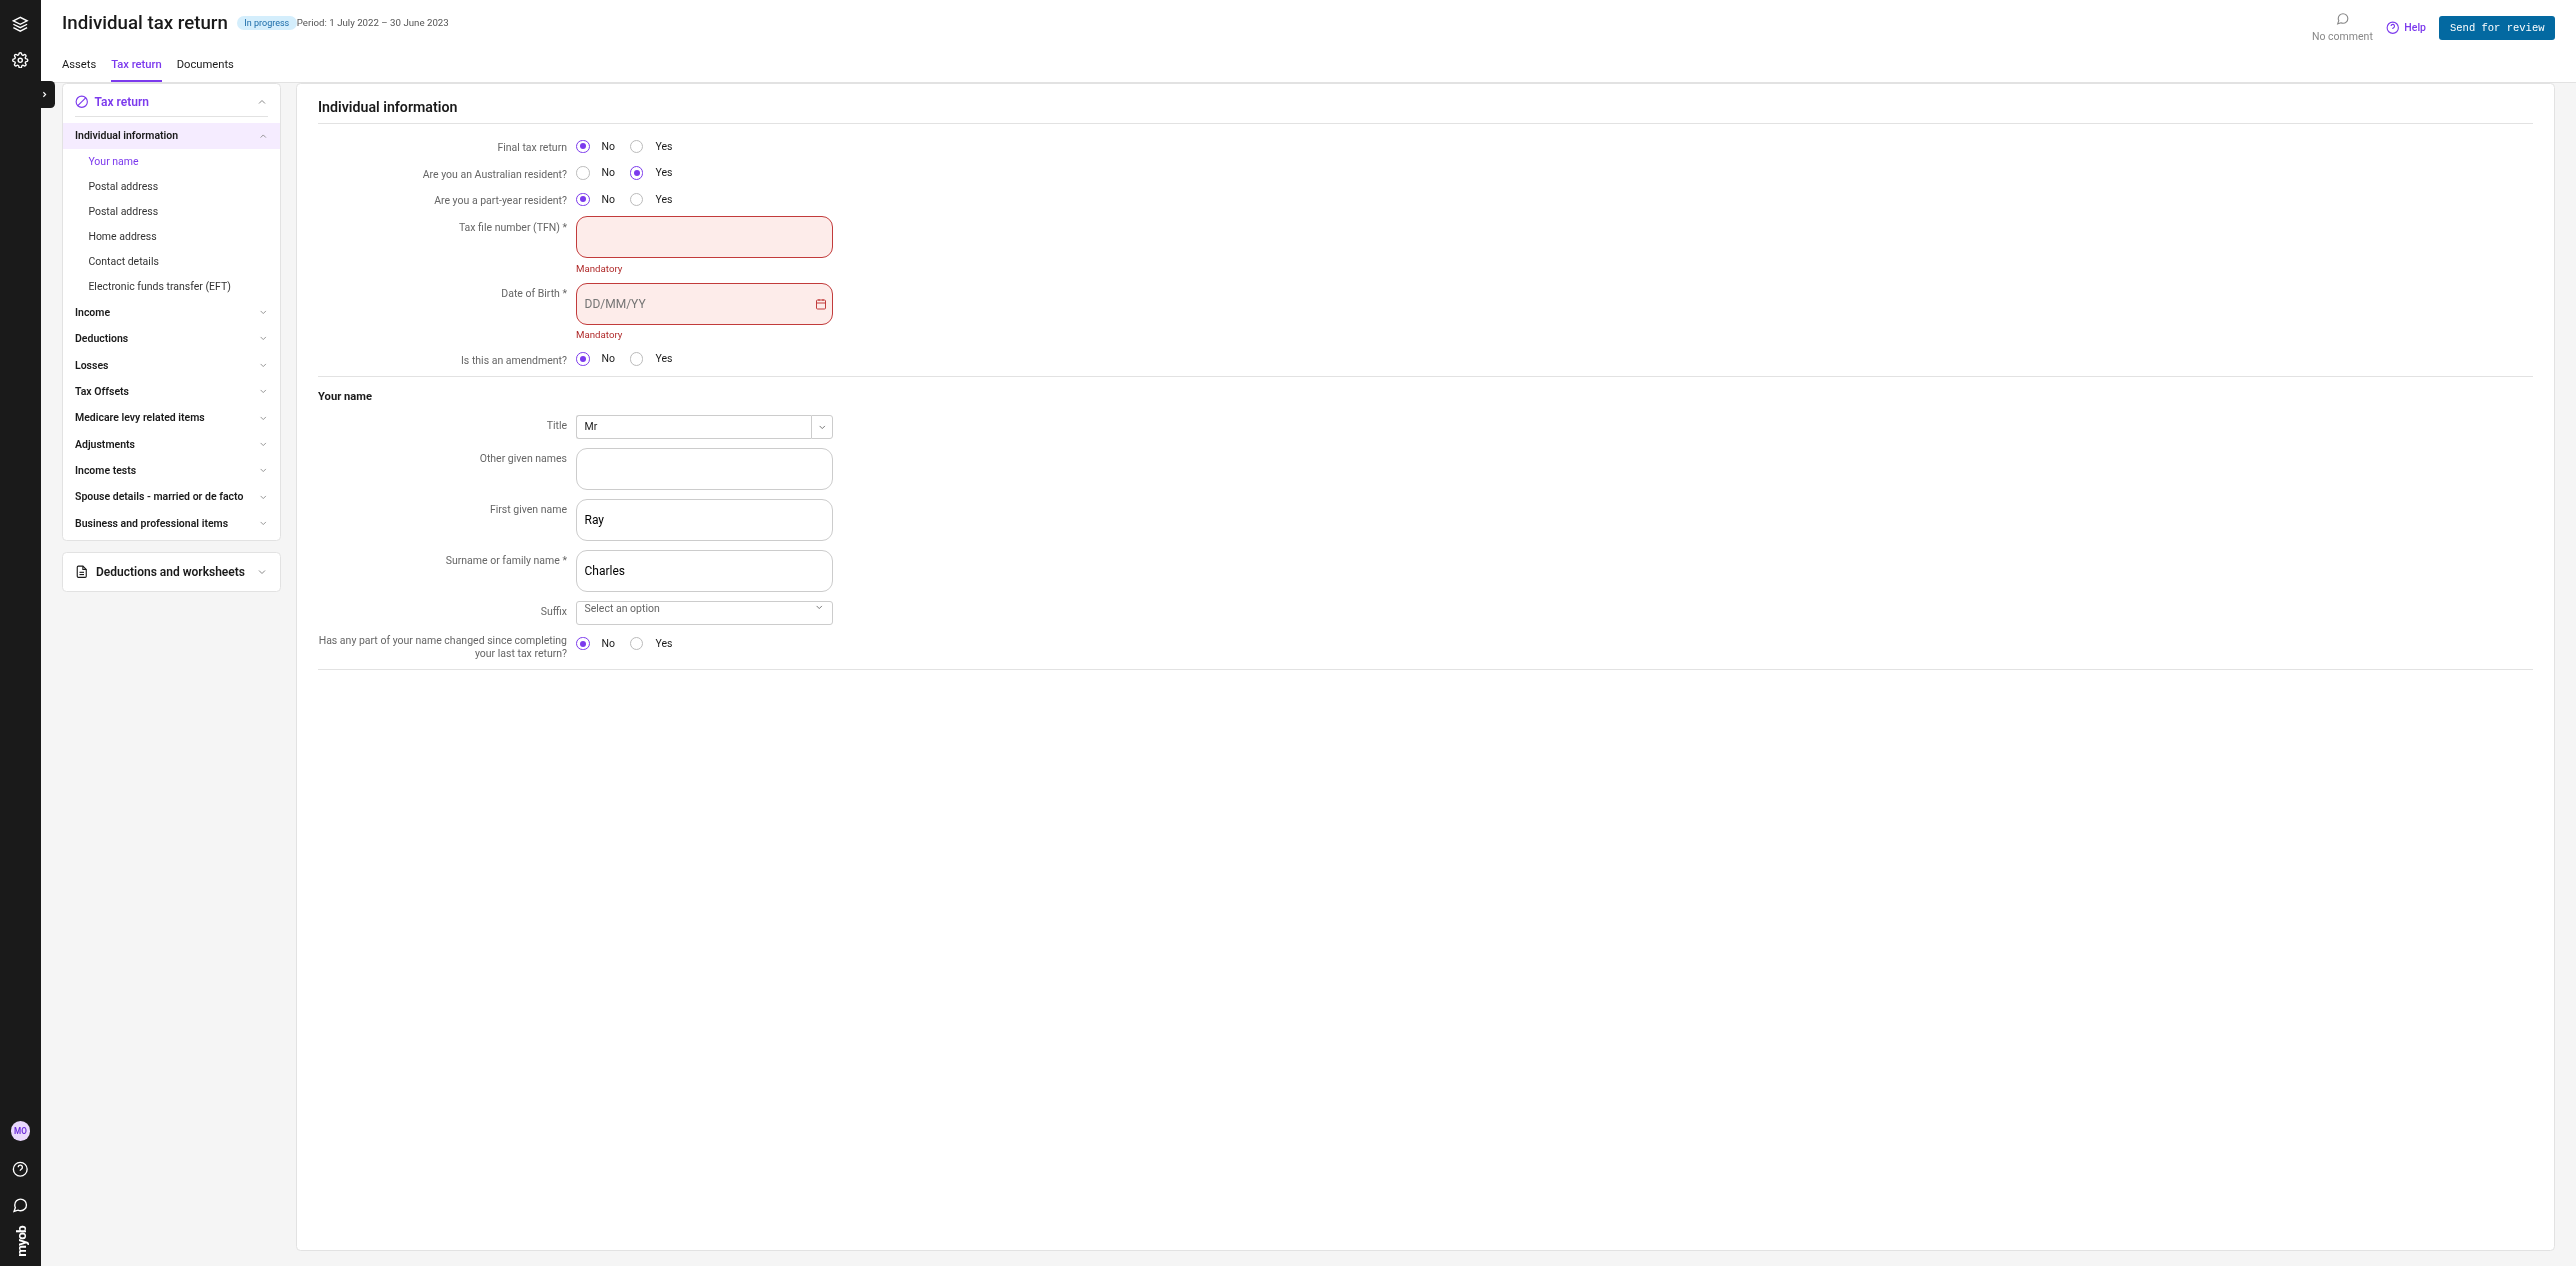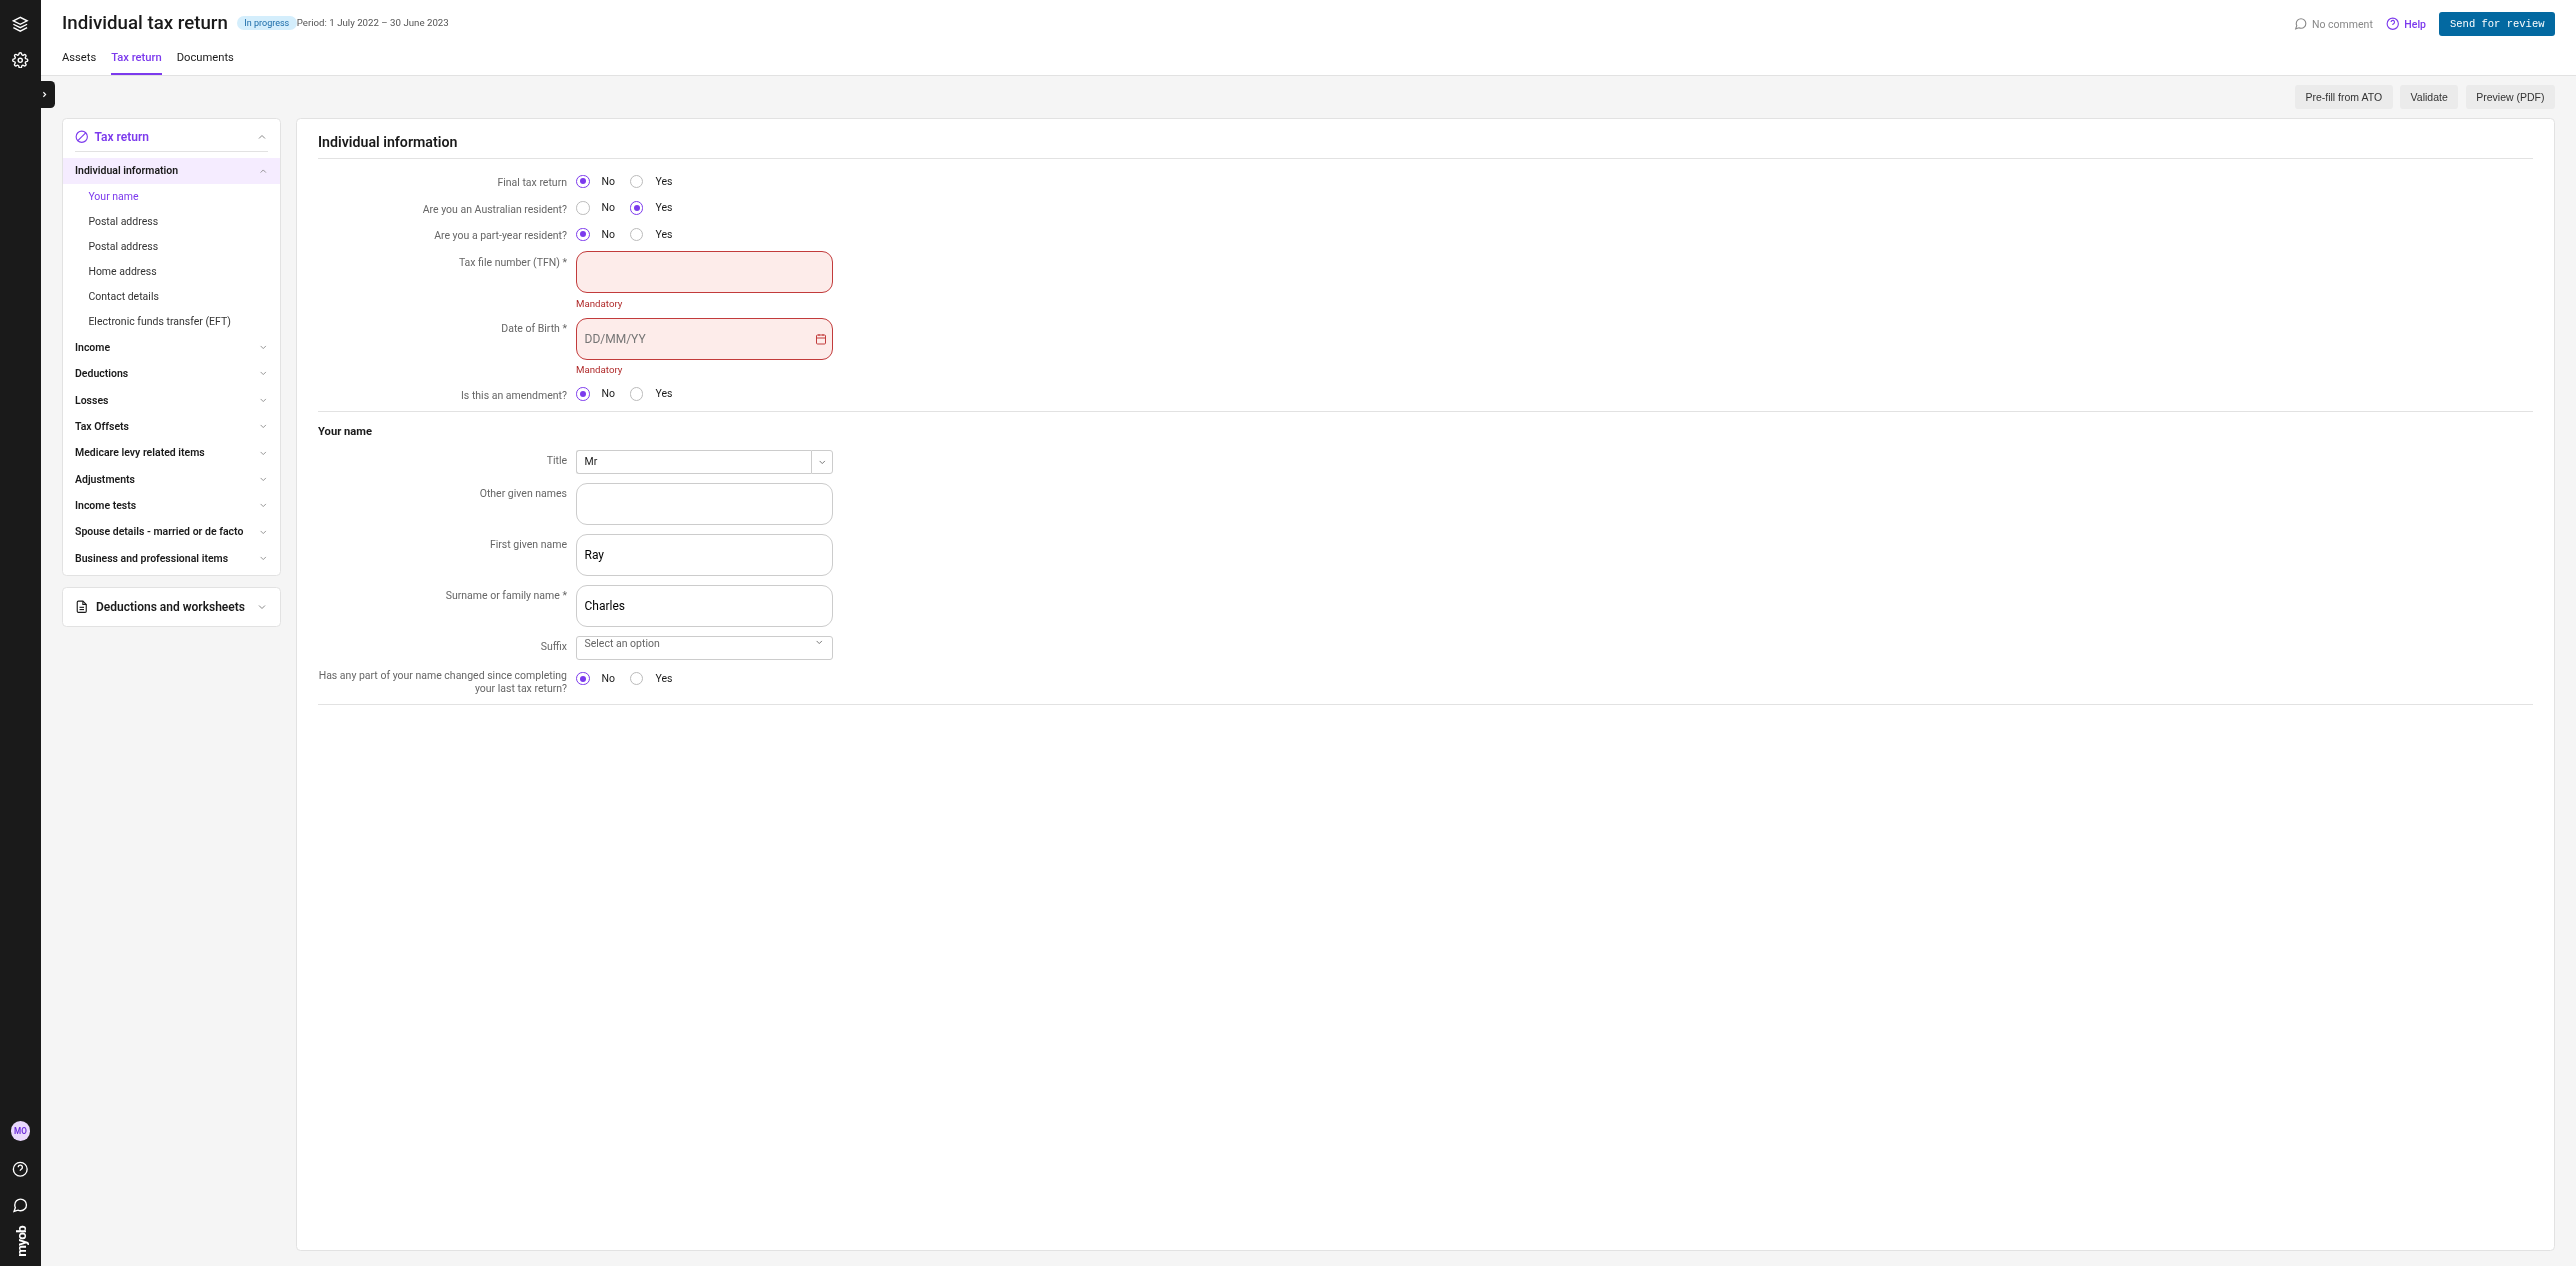--- a/index.html
+++ b/index.html
@@ -97,21 +97,21 @@
 .status-badge {
   background: #d4eefc;
   color: #1a6ba8;
   font-size: 9px;
   padding: 2.2px 7.5px;
   border-radius: 7.5px;
 }
 .period { font-size: 9.7px; color: #555; margin-top: 4.5px; }
 .actions-row { display: flex; align-items: center; gap: 13.5px; }
 .link-btn { display: flex; align-items: center; gap: 4.5px; cursor: pointer; font-size: 10.5px; }
-.link-btn.muted { color: #888; }
+.link-btn.muted { color: #888; flex-direction: column; }
 .link-btn.help { color: #7c3aed; font-weight: 500; }
 .btn {
   padding: 6px 10.5px;
   border-radius: 3px;
   font-size: 10.5px;
   cursor: pointer;
   border: none;
   font-weight: 500;
 }
 .btn-primary { background: #0369a1; color: #fff; font-family: Liberation Mono, monospace; }
@@ -364,25 +364,20 @@
         <button class="btn btn-primary">Send for review</button>
       </div>
     </div>
     <div class="tabs">
       <div class="tab">Assets</div>
       <div class="tab active">Tax return</div>
       <div class="tab">Documents</div>
     </div>
   </div>
 
-  <div class="toolbar">
-    <button class="btn btn-secondary">Pre-fill from ATO</button>
-    <button class="btn btn-secondary">Validate</button>
-    <button class="btn btn-secondary">Preview (PDF)</button>
-  </div>
 
   <div class="content-row">
 
     <div class="nav-card">
       <div class="card">
         <div class="nav-head">
           <div class="label">
             <svg width="13.5" height="13.5" viewBox="0 0 24 24" fill="none" stroke="currentColor" stroke-width="2">
                 <circle cx="12" cy="12" r="10"></circle>
                 <line x1="5" y1="19" x2="19" y2="5"></line>

